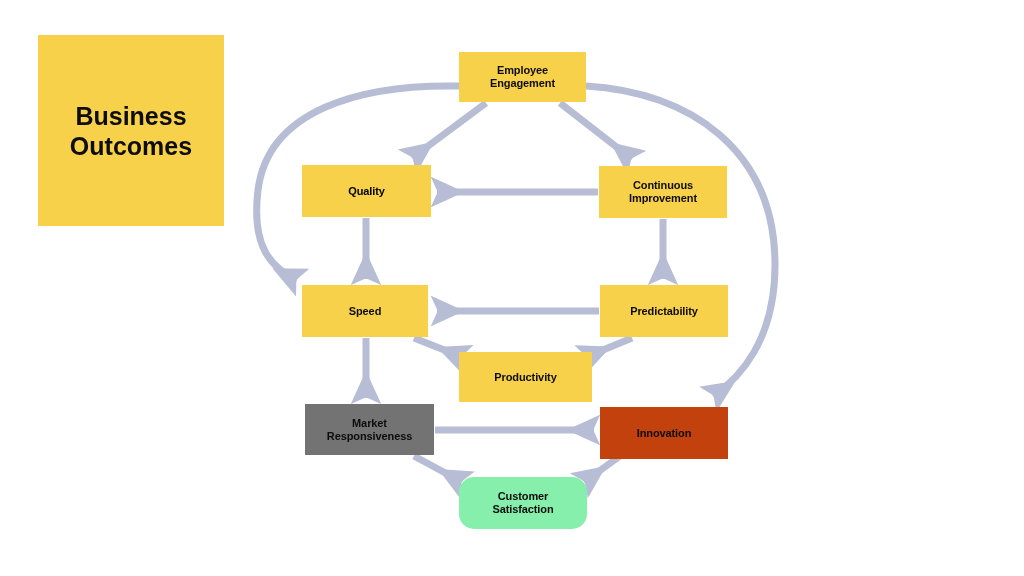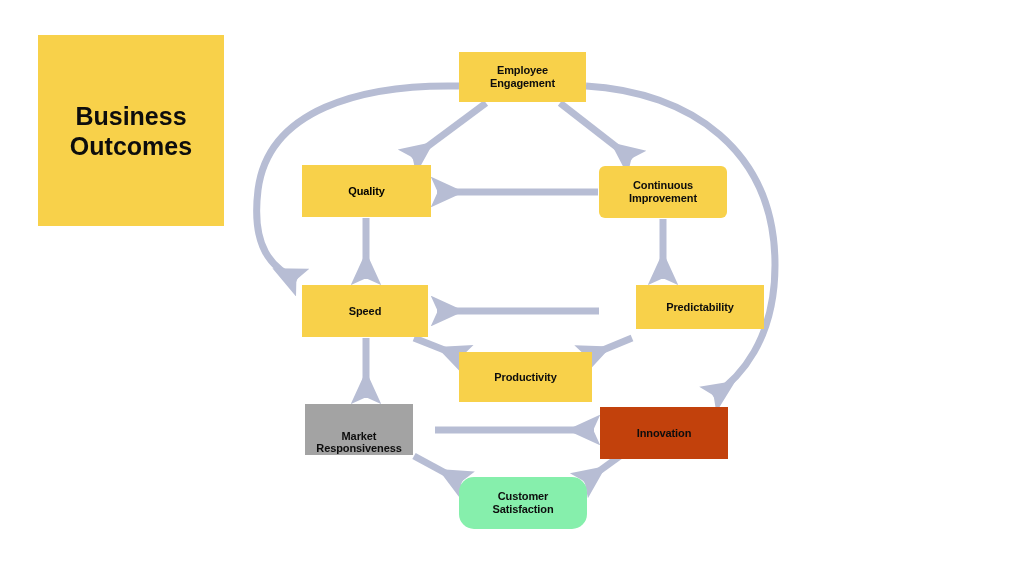--- a/index.html
+++ b/index.html
@@ -118,34 +118,34 @@
 Outcomes</span>
   </div>
 
   <div class="node" style="left: 459px; top: 52px; width: 127px; height: 50px; background: rgb(248, 209, 74); color: rgb(13, 13, 13);">
     <span>Employee
 Engagement</span>
   </div>
   <div class="node" style="left: 302px; top: 165px; width: 129px; height: 52px; background: rgb(248, 209, 74); color: #000000;">
     <span>Quality</span>
   </div>
-  <div class="node" style="left: 599px; top: 166px; width: 128px; height: 52px; background: rgb(248, 209, 74); color: rgb(13, 13, 13); border-radius: 6px;">
+  <div class="node" style="left: 599px; top: 166px; width: 128px; height: 52px; background: rgb(248, 209, 74); color: rgb(13, 13, 13);">
     <span>Continuous
 Improvement</span>
   </div>
   <div class="node" style="left: 302px; top: 285px; width: 126px; height: 52px; background: rgb(248, 209, 74); color: rgb(13, 13, 13);">
     <span>Speed</span>
   </div>
-  <div class="node" style="left: 636px; top: 285px; width: 128px; height: 44px; background: rgb(248, 209, 74); color: rgb(13, 13, 13);">
+  <div class="node" style="left: 600px; top: 285px; width: 128px; height: 52px; background: rgb(248, 209, 74); color: rgb(13, 13, 13);">
     <span>Predictability</span>
   </div>
   <div class="node" style="left: 459px; top: 352px; width: 133px; height: 50px; background: rgb(248, 209, 74); color: rgb(13, 13, 13);">
     <span>Productivity</span>
   </div>
-  <div class="node" style="left: 305px; top: 404px; width: 108px; height: 51px; background: #a3a3a3; color: rgb(13, 13, 13); align-items: flex-end;">
+  <div class="node" style="left: 305px; top: 404px; width: 129px; height: 51px; background: #737373; color: rgb(13, 13, 13);">
     <span>Market
 Responsiveness</span>
   </div>
   <div class="node" style="left: 600px; top: 407px; width: 128px; height: 52px; background: #c2410c; color: rgb(13, 13, 13);">
     <span>Innovation</span>
   </div>
   <div class="node" style="left: 459px; top: 477px; width: 128px; height: 52px; background: #86efac; color: rgb(13, 13, 13); border-radius: 15px;">
     <span>Customer
 Satisfaction</span>
   </div>

